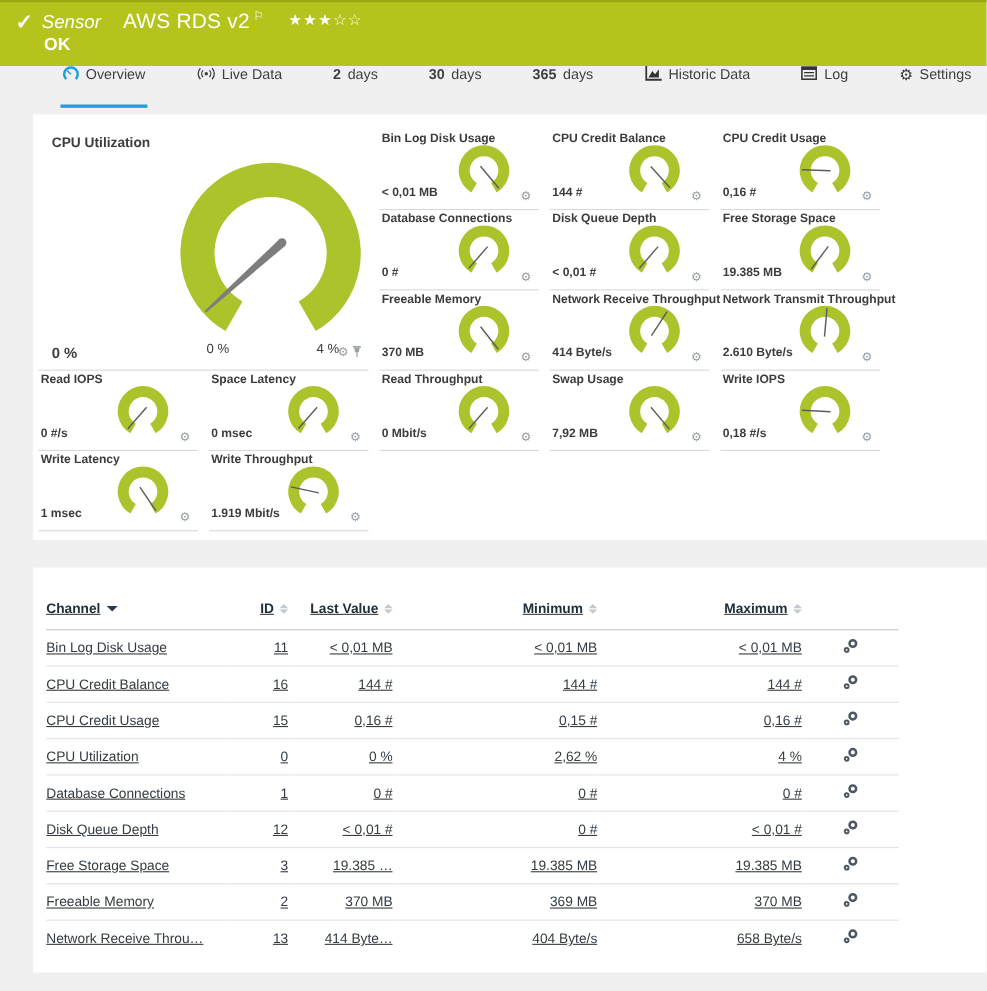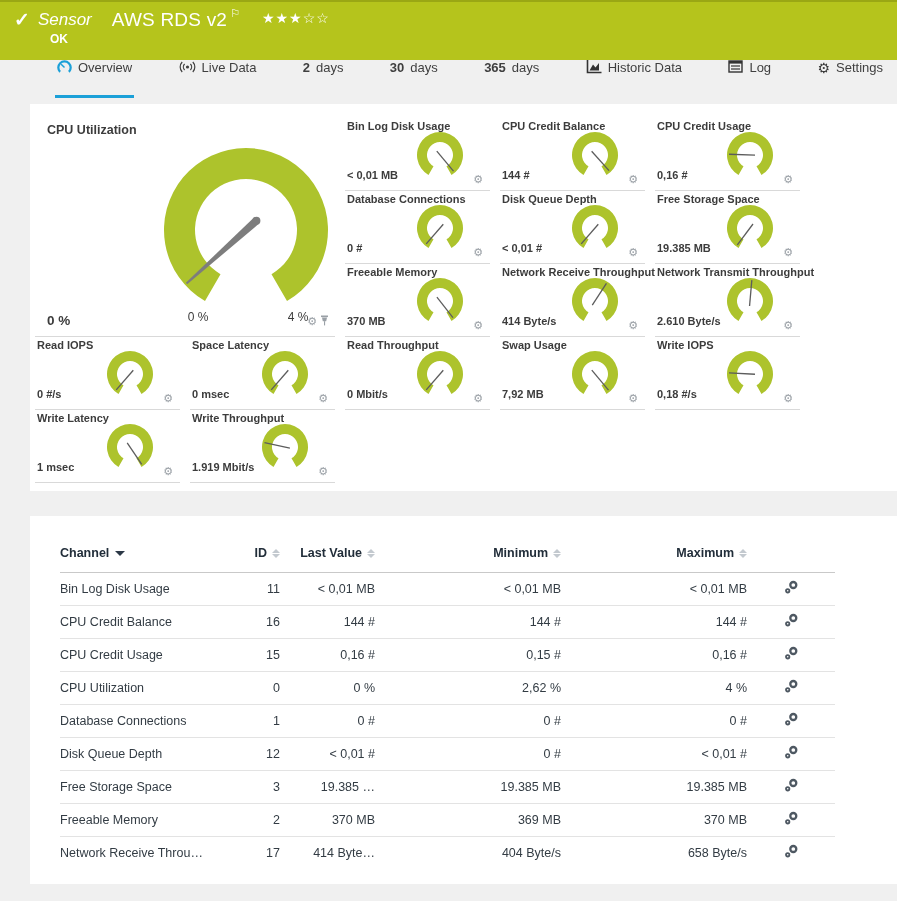--- a/index.html
+++ b/index.html
@@ -7,21 +7,21 @@
   body { font-family:"Liberation Sans", sans-serif; background:#f0f0f0; overflow:hidden; color:#3c3c3c; }
 
   
   .sensor-header { height:60px; background:#b5c41c; border-top:2px solid #9aa714; position:relative; color:#fff; }
   .sh-line1 { position:absolute; left:14px; top:6px; display:flex; align-items:center; }
   .sh-check { font-size:19px; font-weight:bold; margin-right:8px; }
   .sh-kicker { font-style:italic; font-size:17px; margin-right:20px; }
   .sh-title { font-size:19px; font-weight:normal; letter-spacing:.2px; }
   .sh-flag { font-size:11px; vertical-align:top; position:relative; top:-6px; margin-left:3px; }
   .sh-stars { margin-left:22px; font-size:14px; letter-spacing:1px; position:relative; top:-2px; }
-  .sh-status { position:absolute; left:50px; top:30px; font-size:12px; font-weight:bold; }
+  .sh-status { position:absolute; left:40px; top:30px; font-size:16px; font-weight:bold; }
 
   
   .tabbar { height:38px; display:flex; align-items:stretch; justify-content:space-between; padding:0 12px 0 55px; background:#f0f0f0; }
   .tab { display:flex; align-items:flex-start; gap:6px; font-size:13px; color:#3f3f3f; border-bottom:3px solid transparent; padding:0 2px; cursor:pointer; }
   .tab.active { border-bottom-color:#1ba0d8; }
   .tab .strong { font-weight:bold; }
   .tab svg, .tab .glyph { flex:0 0 auto; }
   .glyph { font-size:14px; color:#3a3a3a; }
 
   
@@ -40,21 +40,21 @@
   .main-cell { grid-column:1 / span 2; grid-row:1 / span 3; position:relative; border-bottom:1px solid #d9d9d9; margin-right:6px; }
   .main-title { position:absolute; left:12px; top:5px; font-size:12.5px; font-weight:bold; }
   .main-gauge { position:absolute; left:118px; top:26px; }
   .main-scale { position:absolute; top:192px; width:60px; text-align:center; font-size:12px; color:#3c3c3c; }
   .main-scale.min { left:133px; }
   .main-scale.max { left:233px; }
   .main-value { position:absolute; left:12px; bottom:8px; font-size:13.5px; font-weight:bold; }
   .main-icons { position:absolute; right:6px; bottom:6px; display:flex; align-items:center; gap:3px; }
 
   
-  .table-panel { margin-top:25px; padding:26px 25px 0 30px; height:368px; }
+  .table-panel { margin-top:25px; padding:26px 25px 0 12px; height:368px;text-decoration:underline; }
   table.channels { border-collapse:collapse; table-layout:fixed; font-size:12.5px; }
   table.channels th { color:#222e3a; font-weight:bold; text-align:right; vertical-align:top; padding:4px 0 12px 0; }
   table.channels th.col-channel { text-align:left; width:165px; }
   table.channels th.col-id { width:55px; }
   table.channels th.col-last { width:95px; }
   table.channels th.col-min { width:186px; }
   table.channels th.col-max { width:186px; }
   table.channels th.col-set { width:88px; }
   table.channels td { padding:0; height:33px; color:#333c44; text-align:right; border-top:1px solid #e3e3e3; white-space:nowrap; overflow:hidden; }
   table.channels td.c-channel { text-align:left; }
@@ -521,21 +521,21 @@
         <svg width="15" height="15" viewBox="0 0 15 15">
           <circle cx="9.3" cy="5" r="3" fill="none" stroke="#4e5862" stroke-width="2.3"></circle>
           <circle cx="3.7" cy="10.8" r="1.7" fill="none" stroke="#4e5862" stroke-width="1.8"></circle>
         </svg>
       </span>
     </td>
   </tr>
 
   <tr>
     <td class="c-channel">Network Receive Throu…</td>
-    <td class="c-id">17</td>
+    <td class="c-id">13</td>
     <td class="c-last">414 Byte…</td>
     <td class="c-min">404 Byte/s</td>
     <td class="c-max">658 Byte/s</td>
     <td class="c-set">
       <span class="row-set-icon">
         <svg width="15" height="15" viewBox="0 0 15 15">
           <circle cx="9.3" cy="5" r="3" fill="none" stroke="#4e5862" stroke-width="2.3"></circle>
           <circle cx="3.7" cy="10.8" r="1.7" fill="none" stroke="#4e5862" stroke-width="1.8"></circle>
         </svg>
       </span>

